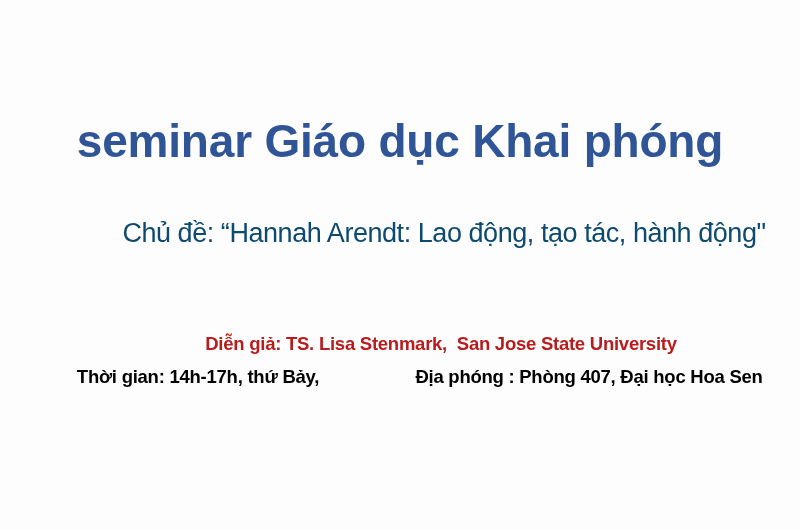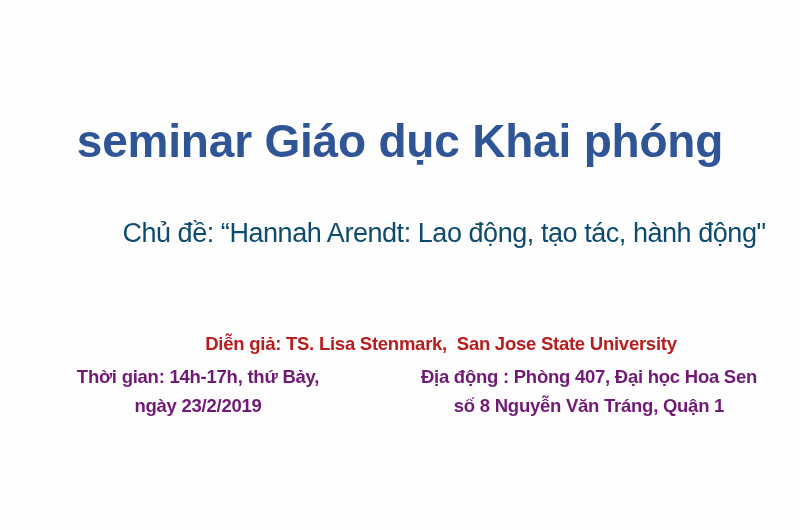--- a/index.html
+++ b/index.html
@@ -80,21 +80,21 @@
     position: absolute;
     left: 0;
     top: 362px;
     width: 800px;
     display: flex;
     flex-direction: row;
     align-items: flex-start;
     justify-content: center;
   }
   .detail-col {
-    color: #701a75;
+    color: #000000;
     font-size: 18.5px;
     font-weight: bold;
     line-height: 29px;
     letter-spacing: -0.25px;
     text-align: center;
     white-space: nowrap;
   }
   .detail-col.time-col {
     width: 330px;
     margin-left: 22px;
@@ -117,23 +117,21 @@
   <div class="topic-line">Chủ đề: “Hannah Arendt: Lao động, tạo tác, hành động"</div>
 
   <div class="credits">
     <span class="credit-row">Diễn giả: TS. Lisa Stenmark,  San Jose State University</span>
   </div>
 
   <div class="details">
 
     <div class="detail-col time-col">
       <span class="detail-row">Thời gian: 14h-17h, thứ Bảy,</span>
-      <span class="detail-row">ngày 23/2/2019</span>
     </div>
 
     <div class="detail-col place-col">
-      <span class="detail-row">Địa động : Phòng 407, Đại học Hoa Sen</span>
-      <span class="detail-row">số 8 Nguyễn Văn Tráng, Quận 1</span>
+      <span class="detail-row">Địa phóng : Phòng 407, Đại học Hoa Sen</span>
     </div>
 
   </div>
 
 </div>
 
 </body></html>

